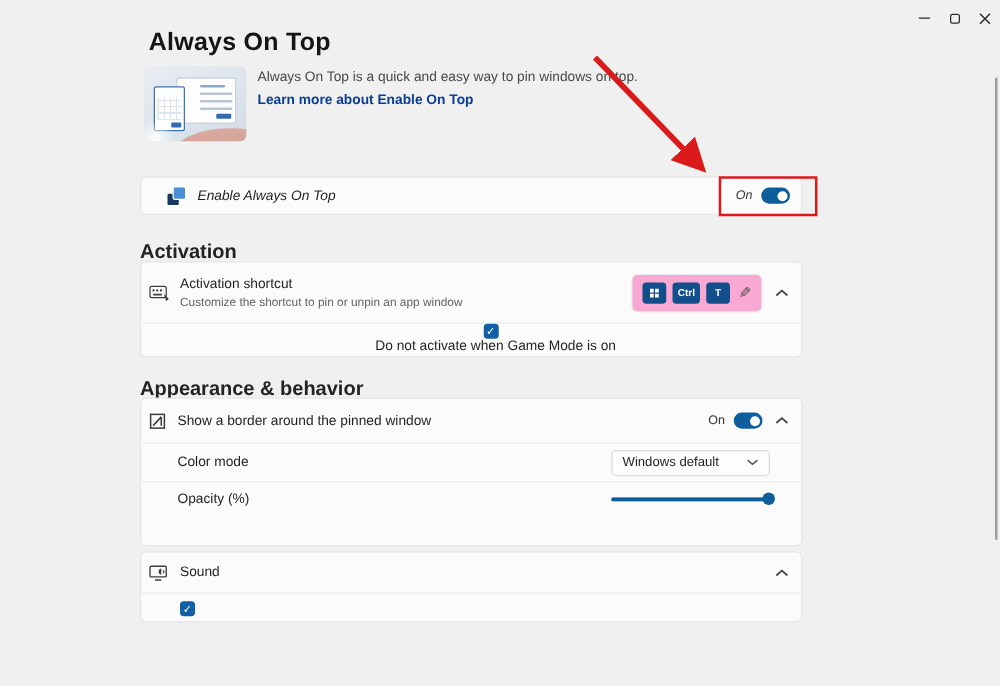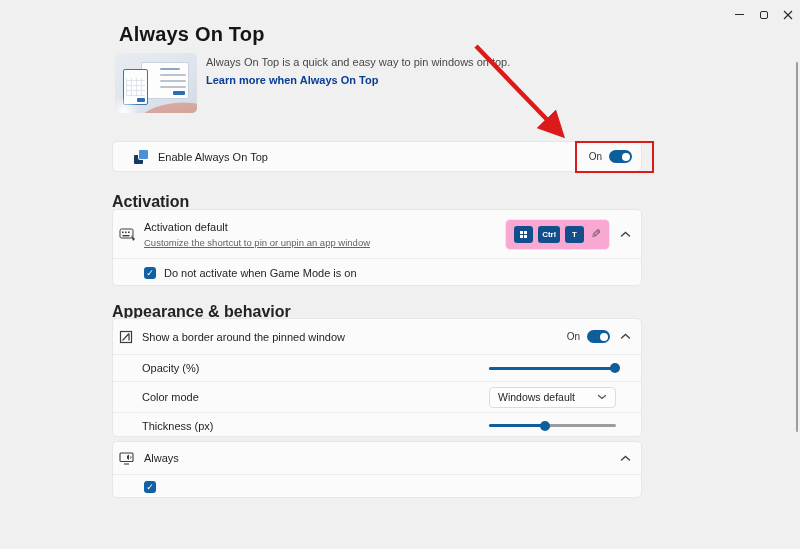--- a/index.html
+++ b/index.html
@@ -37,21 +37,21 @@
   .hero-desc { position:absolute; left:206px; top:56px; width:360px; font-size:11px; color:#474747; }
   .learn-link { position:absolute; left:206px; top:74px; font-size:11px; font-weight:700; color:#0a3c96; text-decoration:none; cursor:pointer; }
 
   
   .card { position:absolute; left:112px; width:530px; background:#fbfbfb; border:1px solid #e6e6e6; border-radius:5px; }
   .row { position:relative; display:flex; align-items:center; }
   .row-divider { border-top:1px solid #ebebeb; }
   .section-label { position:absolute; left:112px; font-size:16px; font-weight:700; color:#232323; }
 
   .row-label { font-size:11px; color:#1f1f1f; }
-  .row-sub { font-size:9.5px; color:#636363; margin-top:4px;text-decoration:underline; }
+  .row-sub { font-size:9.5px; color:#636363; margin-top:4px; }
   .spacer { flex:1; }
 
   
   .state-label { font-size:10px; color:#333; margin-right:7px; }
   .toggle { position:relative; width:23px; height:13px; border-radius:7px; background:#0f5e9c; cursor:pointer; flex:0 0 auto; }
   .toggle::after { content:''; position:absolute; top:2.5px; right:2.5px; width:8px; height:8px; border-radius:50%; background:#ffffff; }
 
   
   .chev { flex:0 0 auto; display:flex; align-items:center; justify-content:center; }
 
@@ -125,23 +125,23 @@
         <div class="bar b4"></div>
       <div class="mini-btn"></div>
     </div>
     <div class="mini-calc">
       <div class="grid"></div>
         <div class="cbtn"></div>
     </div>
     <div class="hero-glow"></div>
   </div>
   <div class="hero-desc">Always On Top is a quick and easy way to pin windows on top.</div>
-  <a class="learn-link">Learn more when Always On Top</a>
-
-  <div class="card" style="top:141px; height:31px;">
+  <a class="learn-link">Learn more about Enable On Top</a>
+
+  <div class="card" style="top:141px; height:31px;font-style:italic;">
     <div class="row" style="height:100%; padding:0 9px 0 21px;">
       <span class="row-icon aot-icon">
           <span class="back"></span>
           <span class="front"></span>
         </span>
       <span class="row-label" style="margin-left:10px;">Enable Always On Top</span>
       <span class="spacer"></span>
       <span class="state-label">On</span>
       <span class="toggle"></span>
     </div>
@@ -154,21 +154,21 @@
         <svg width="17" height="15" viewBox="0 0 17 15">
           <rect x="1" y="2" width="13" height="9" rx="1.5" fill="none" stroke="#3c3c3c" stroke-width="1"></rect>
           <rect x="3" y="4.5" width="1.6" height="1.6" fill="#3c3c3c"></rect>
             <rect x="6" y="4.5" width="1.6" height="1.6" fill="#3c3c3c"></rect>
           <rect x="9" y="4.5" width="1.6" height="1.6" fill="#3c3c3c"></rect>
             <rect x="3.5" y="8" width="7" height="1.4" fill="#3c3c3c"></rect>
           <path d="M12,8 L16,12 L14,14 Z" fill="#3c3c3c"></path>
         </svg>
       </span>
       <span style="margin-left:8px;">
-        <div class="row-label">Activation default</div>
+        <div class="row-label">Activation shortcut</div>
         <div class="row-sub">Customize the shortcut to pin or unpin an app window</div>
       </span>
       <span class="spacer"></span>
       <span class="keys-wrap">
         <span class="keycap">
           <span class="winlogo">
               <span></span>
               <span></span>
               <span></span>
               <span></span>
@@ -177,21 +177,21 @@
         <span class="keycap">Ctrl</span>
         <span class="keycap">T</span>
         <span class="pencil">✎</span>
       </span>
       <span class="chev" style="margin-left:10px;">
         <svg width="11" height="7" viewBox="0 0 11 7">
             <path d="M1.5,5 L5.5,1.5 L9.5,5" fill="none" stroke="#444" stroke-width="1.4" stroke-linecap="round"></path>
           </svg>
       </span>
     </div>
-    <div class="row row-divider" style="height:28px; padding-left:31px;">
+    <div class="row row-divider" style="height:28px; padding-left:31px;flex-direction:column;">
       <span class="checkbox"></span>
       <span class="row-label" style="margin-left:8px;">Do not activate when Game Mode is on</span>
     </div>
   </div>
 
   <div class="section-label" style="top:303px;">Appearance &amp; behavior</div>
   <div class="card" style="top:318px; height:119px;">
     <div class="row" style="height:35px; padding:0 10px 0 6px;">
       <span class="row-icon">
         <svg width="14" height="14" viewBox="0 0 14 14">
@@ -201,65 +201,55 @@
       </span>
       <span class="row-label" style="margin-left:9px;">Show a border around the pinned window</span>
       <span class="spacer"></span>
       <span class="state-label">On</span>
       <span class="toggle"></span>
       <span class="chev" style="margin-left:10px;">
         <svg width="11" height="7" viewBox="0 0 11 7">
             <path d="M1.5,5 L5.5,1.5 L9.5,5" fill="none" stroke="#444" stroke-width="1.4" stroke-linecap="round"></path>
           </svg>
       </span>
-    </div>
-    <div class="row row-divider" style="height:27px; padding-left:29px;">
-      <span class="row-label">Opacity (%)</span>
-      <div class="slider">
-        <div class="track">
-            <div class="fill" style="width: 100%;">
-              <div class="thumb"></div>
-            </div>
-          </div>
-      </div>
     </div>
     <div class="row row-divider" style="height:31px; padding-left:29px;">
       <span class="row-label">Color mode</span>
       <div class="dropdown">
         <span class="dropdown-value">Windows default</span>
         <span class="chev">
           <svg width="10" height="6" viewBox="0 0 10 6">
               <path d="M1.5,1.5 L5,4.5 L8.5,1.5" fill="none" stroke="#555" stroke-width="1.2" stroke-linecap="round"></path>
             </svg>
         </span>
       </div>
     </div>
-    <div class="row row-divider" style="height:26px; padding-left:29px;">
-      <span class="row-label">Thickness (px)</span>
+    <div class="row row-divider" style="height:27px; padding-left:29px;">
+      <span class="row-label">Opacity (%)</span>
       <div class="slider">
         <div class="track">
-            <div class="fill" style="width: 45%;">
+            <div class="fill" style="width: 100%;">
               <div class="thumb"></div>
             </div>
           </div>
       </div>
     </div>
   </div>
 
   <div class="card" style="top:441px; height:57px;">
     <div class="row" style="height:32px; padding:0 10px 0 6px;">
       <span class="row-icon">
         <svg width="16" height="13" viewBox="0 0 16 13">
           <rect x="1" y="1" width="13" height="8.5" rx="1" fill="none" stroke="#3c3c3c" stroke-width="1.1"></rect>
           <path d="M5,12 L10,12" stroke="#3c3c3c" stroke-width="1.1"></path>
           <path d="M8,4 L10,2.5 L10,8 L8,6.5 Z" fill="#3c3c3c"></path>
           <path d="M11.5,4.2 C12.3,5 12.3,5.8 11.5,6.6" fill="none" stroke="#3c3c3c" stroke-width="0.9"></path>
         </svg>
       </span>
-      <span class="row-label" style="margin-left:9px;">Always</span>
+      <span class="row-label" style="margin-left:9px;">Sound</span>
       <span class="spacer"></span>
       <span class="chev">
         <svg width="11" height="7" viewBox="0 0 11 7">
             <path d="M1.5,5 L5.5,1.5 L9.5,5" fill="none" stroke="#444" stroke-width="1.4" stroke-linecap="round"></path>
           </svg>
       </span>
     </div>
     <div class="row row-divider" style="height:24px; padding-left:31px;">
       <span class="checkbox"></span>
     </div>

